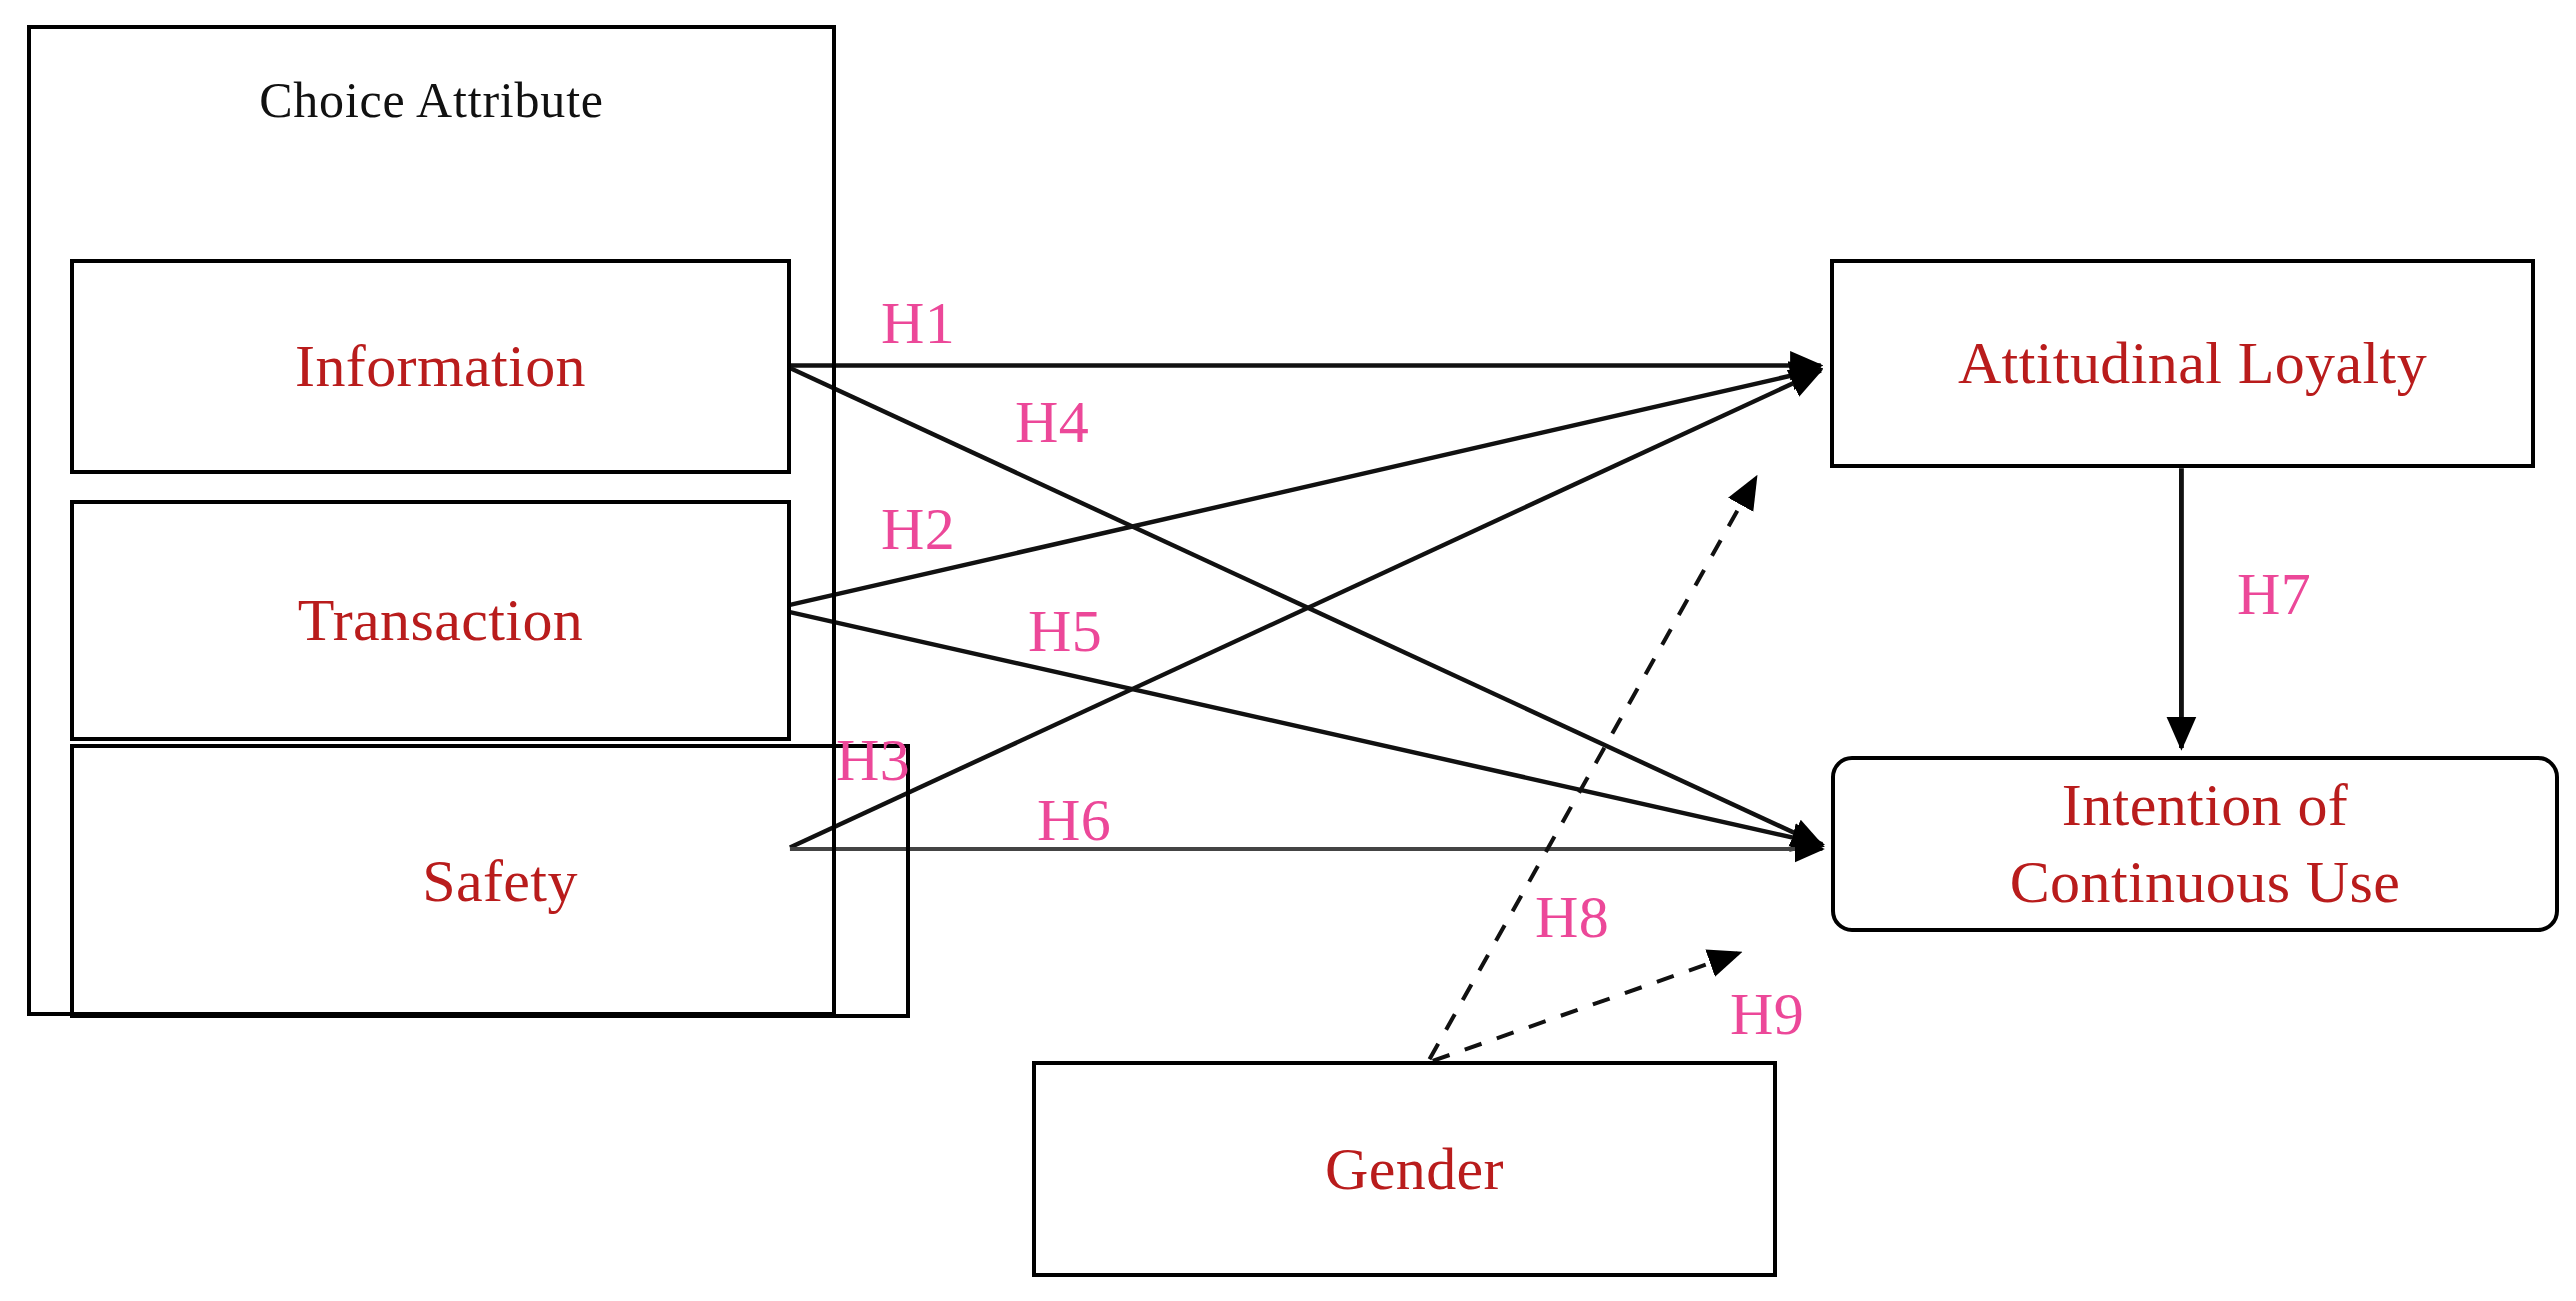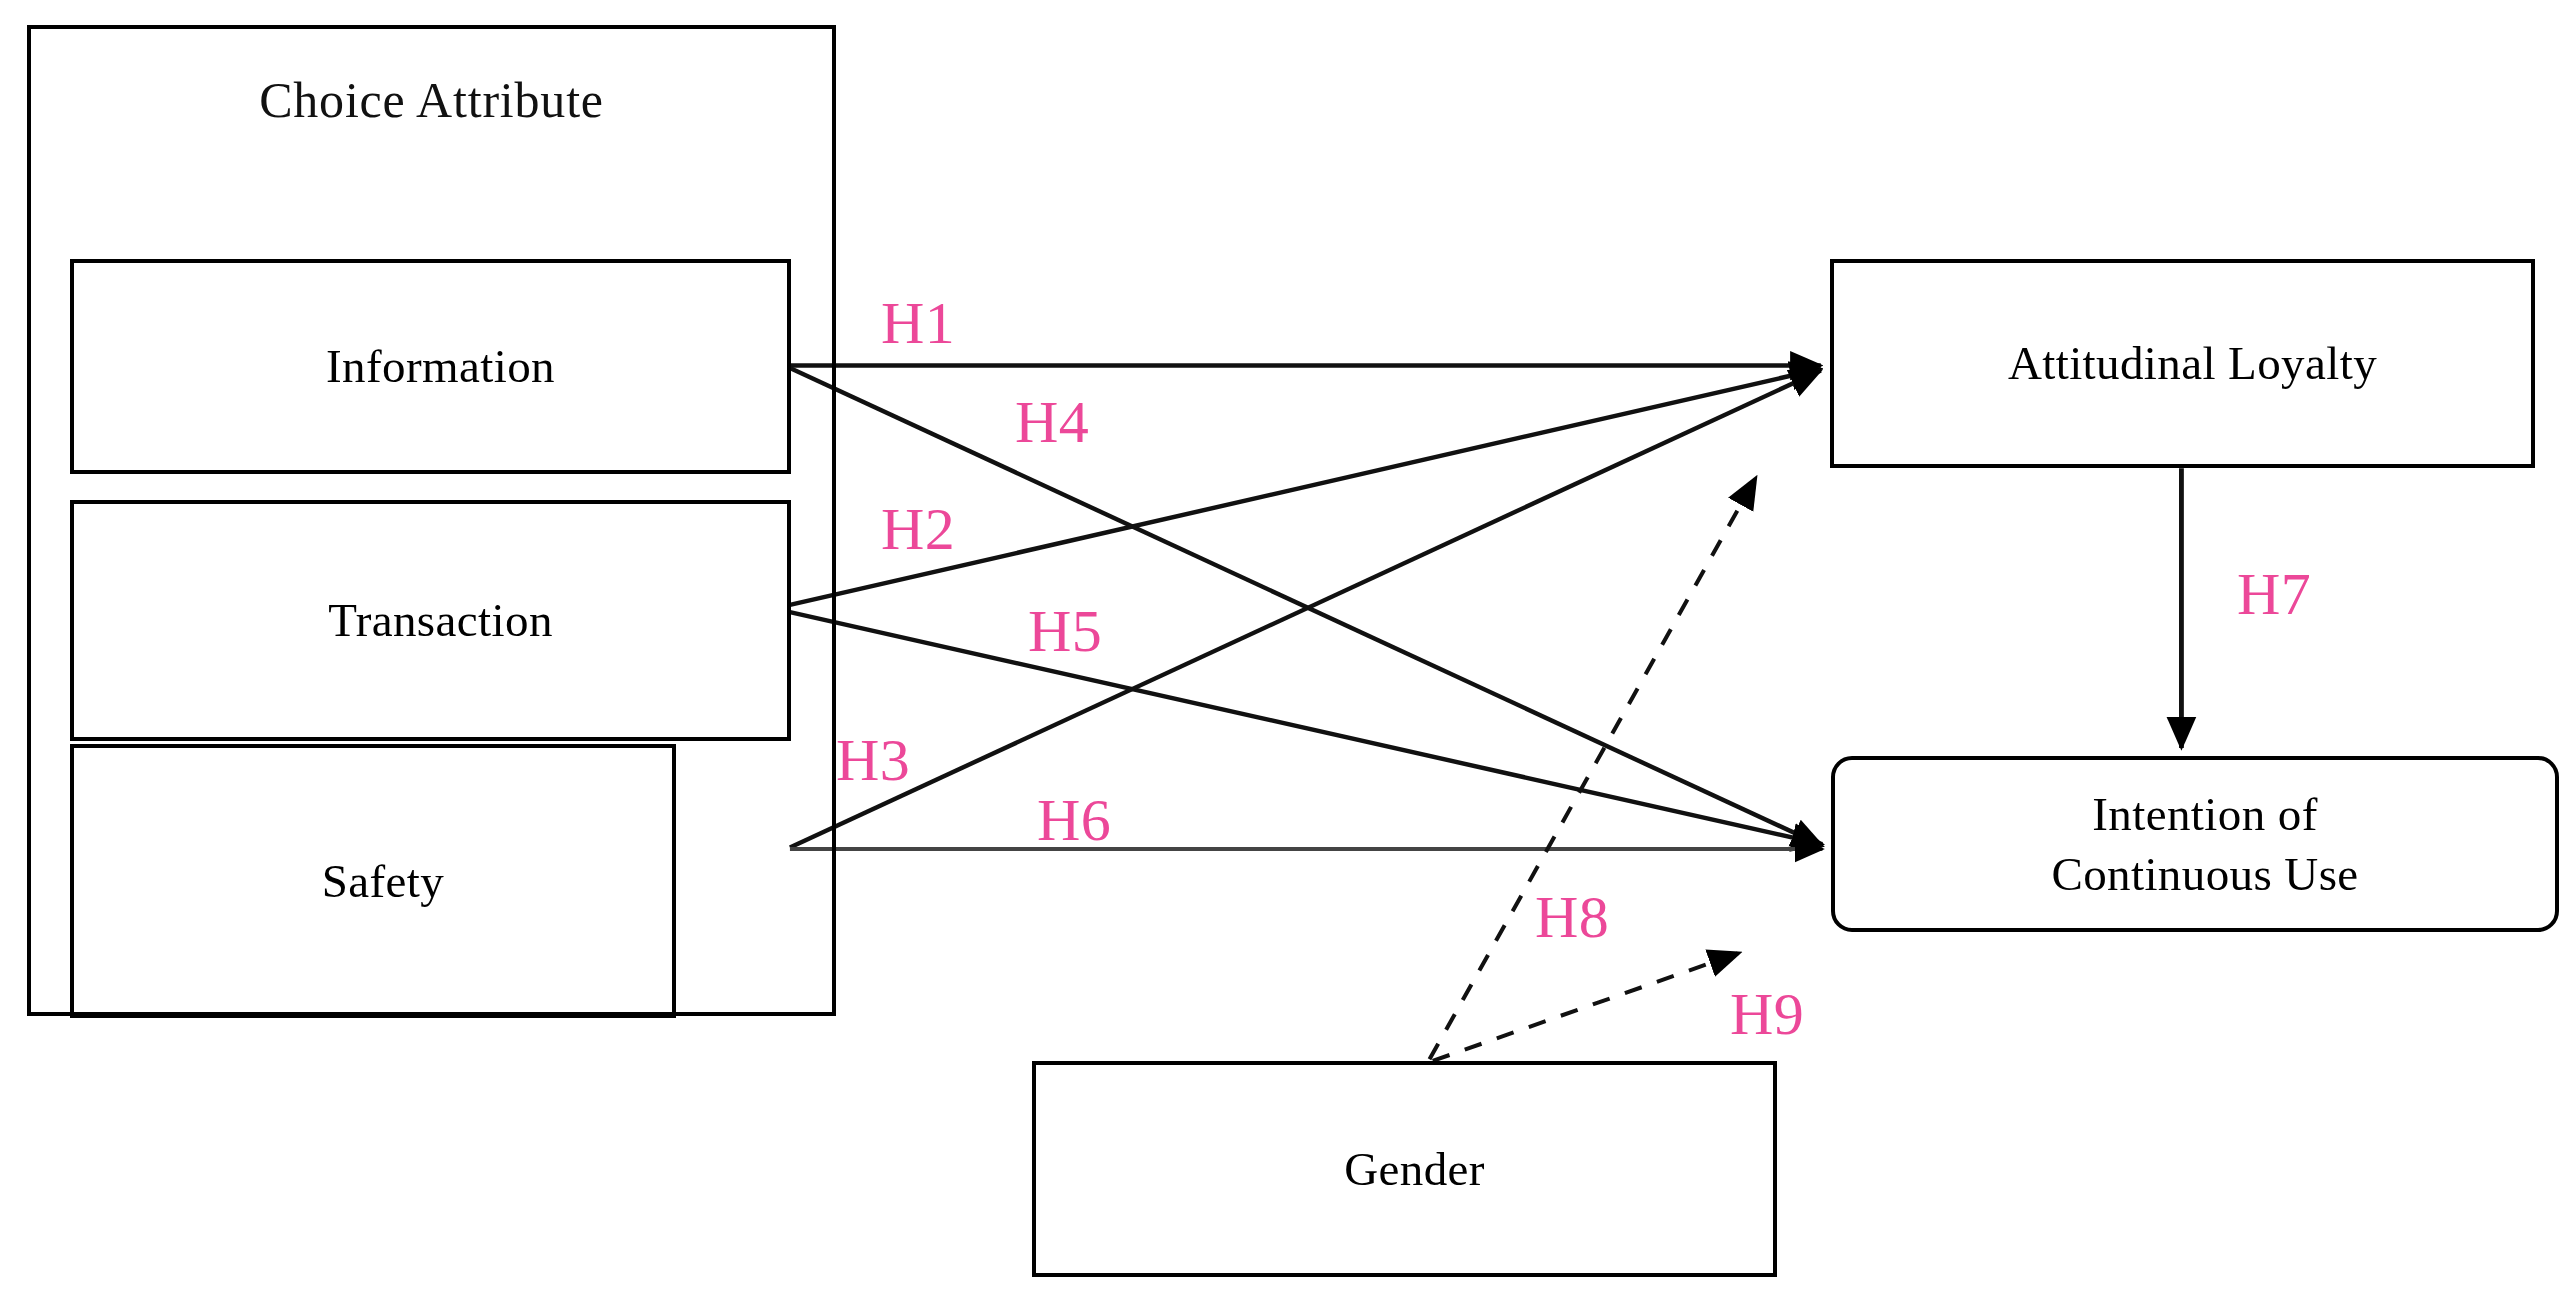--- a/index.html
+++ b/index.html
@@ -30,23 +30,23 @@
     position: absolute;
     border: 4px solid #000000;
     background: transparent;
     box-sizing: border-box;
     display: flex;
     align-items: center;
     justify-content: center;
     text-align: center;
   }
   .node-label {
-    font-size: 47px;
+    font-size: 60px;
     line-height: 1.28;
-    color: #000000;
+    color: #b91c1c;
     letter-spacing: 0.4px;
     white-space: pre-line;
     margin-left: 20px;
   }
   #group-box {
     left: 27px;
     top: 25px;
     width: 809px;
     height: 991px;
     border-width: 4.9px;
@@ -57,21 +57,21 @@
     left: 27px;
     top: 71px;
     width: 809px;
     text-align: center;
     font-size: 50px;
     color: #111111;
     letter-spacing: 0.8px;
   }
   #node-information { left: 70px;  top: 259px;  width: 721px; height: 215px; }
   #node-transaction { left: 70px;  top: 500px;  width: 721px; height: 241px; }
-  #node-safety      { left: 70px;  top: 744px;  width: 606px; height: 274px; }
+  #node-safety      { left: 70px;  top: 744px;  width: 840px; height: 274px; }
   #node-attitudinal { left: 1830px; top: 259px; width: 705px; height: 209px; }
   #node-intention   { left: 1831px; top: 756px; width: 728px; height: 176px; border-radius: 21px; }
   #node-gender      { left: 1032px; top: 1061px; width: 745px; height: 216px; }
 
   .edge-label {
     position: absolute;
     font-size: 60px;
     color: #ec4899;
     white-space: nowrap;
     letter-spacing: 0.4px;

